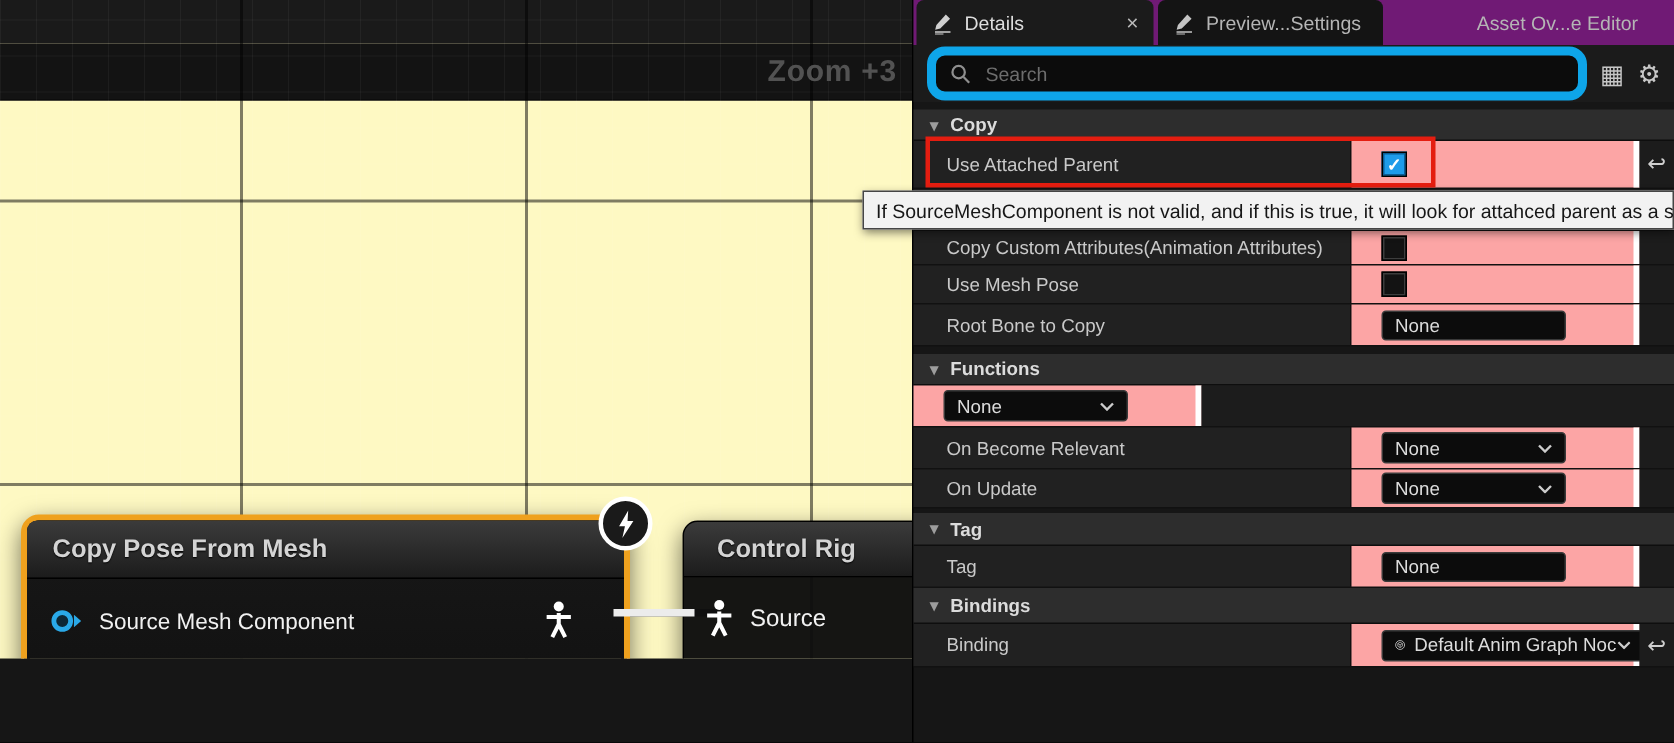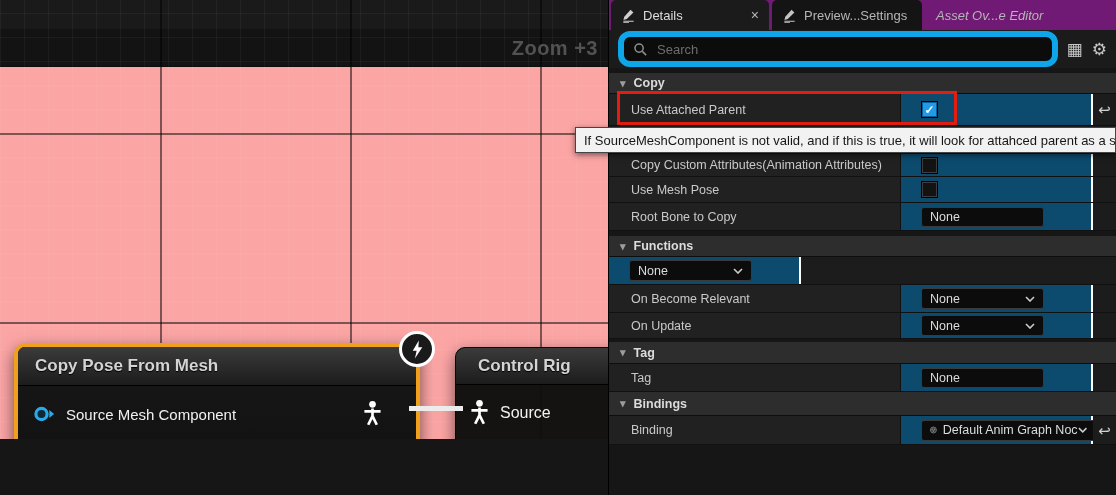--- a/index.html
+++ b/index.html
@@ -1,20 +1,20 @@
 <!DOCTYPE html>
 <html style="--selection_orange: #efa11e; --highlight_red: #e41d10; --checkbox_blue: #1e9be9; --pin_blue: #2aa9e8; --pin_green: #4bbd2d; --wire_white: #ececec;"><head>
 <meta charset="utf-8">
 <style>
   html,body{margin:0;padding:0;background:#000;}
   .screen{position:relative;width:1116px;height:495px;background:#161616;overflow:hidden;
           font-family:"Liberation Sans",sans-serif;-webkit-font-smoothing:antialiased;}
 
   
-  .graph{position:absolute;left:0;top:0;width:608px;height:439px;background:#fca5a5;overflow:hidden;}
+  .graph{position:absolute;left:0;top:0;width:608px;height:439px;background:#fef9c3;overflow:hidden;}
   .band-a{position:absolute;left:0;top:0;width:608px;height:29px;background:#1a1a1a;}
   .band-b{position:absolute;left:0;top:29px;width:608px;height:37px;background:#131313;border-bottom:1px solid #0c0c0c;}
   .grid{position:absolute;inset:0;
     background-image:
       linear-gradient(to right, rgba(0,0,0,0.5) 2px, transparent 2px),
       linear-gradient(to bottom, rgba(0,0,0,0.5) 2px, transparent 2px),
       linear-gradient(to right, rgba(255,255,255,0.045) 1px, transparent 1px),
       linear-gradient(to bottom, rgba(255,255,255,0.045) 1px, transparent 1px);
     background-size:190px 190px,189px 189px,24px 24px,24px 24px;
     background-position:160px 0,0 133px,0 0,0 13px;}
@@ -49,39 +49,39 @@
   .ctrl-label{font-size:16px;color:#f1f1f1;margin-left:9px;}
   .alpha-box{margin-left:6px;border:2px solid #a0a0a0;border-radius:5px;padding:1px 7px;
     font-size:15px;color:#e9e9e9;background:#101010;}
 
   
   .panel{position:absolute;left:608px;top:0;width:508px;height:495px;background:#161616;border-left:1px solid #000;box-sizing:border-box;}
   .tabbar{height:30px;background:#701a75;display:flex;align-items:stretch;padding-left:2px;}
   .tab{display:flex;align-items:center;gap:7px;padding:0 10px;font-size:13px;color:#b5b5b5;box-sizing:border-box;}
   .tab.active{background:#1b1b1b;border-radius:5px 5px 0 0;color:#dddddd;width:158px;margin-right:3px;}
   .tab.preview{width:150px;background:#141414;border-radius:5px 5px 0 0;}
-  .tab.asset{width:176px;justify-content:flex-start;margin-left:4px;font-style:italic;}
+  .tab.asset{width:176px;justify-content:flex-end;margin-left:4px;}
   .tab-close{margin-left:auto;color:#b9b9b9;font-size:14px;line-height:1;}
 
   .searchrow{height:38px;background:#1b1b1b;display:flex;align-items:center;padding:0 9px;gap:9px;}
   .searchbox{flex:1;height:24px;border-radius:12px;background:#0c0c0c;border:6px solid #0ea5e9;
     display:flex;align-items:center;padding:0 9px;gap:7px;}
   .searchbox input{flex:1;background:transparent;border:none;outline:none;color:#cfcfcf;font-size:13px;font-family:"Liberation Sans",sans-serif;}
   .searchbox input::placeholder{color:#6d6d6d;}
   .bar-icon{color:#c7c7c7;font-size:17px;line-height:1;}
 
   .spacer5{height:5px;} .spacer3{height:3px;}
   .cat{background:#2d2d2d;display:flex;align-items:center;gap:8px;padding-left:11px;
     font-size:12.5px;font-weight:bold;color:#dcdcdc;border-bottom:1px solid #0e0e0e;box-sizing:border-box;}
   .cat .tri{color:#9d9d9d;font-size:11px;}
 
   .prow{display:flex;border-bottom:1px solid #111;box-sizing:border-box;}
   .pname{width:292px;display:flex;align-items:center;padding-left:22px;font-size:12.5px;color:#c9c9c9;
     border-right:1px solid #101010;background:#212121;box-sizing:border-box;}
-  .pval{width:192px;display:flex;align-items:center;background:#0c4a6e;border-right:2px solid #ffffff;box-sizing:border-box;}
+  .pval{width:192px;display:flex;align-items:center;background:#fca5a5;border-right:4px solid #ffffff;box-sizing:border-box;}
   .prst{flex:1;display:flex;align-items:center;justify-content:center;background:#1c1c1c;}
   .reset-icon{color:#cfcfcf;font-size:15px;line-height:1;}
   .tooltip-strip{height:27px;background:#1f1f1f;border-bottom:1px solid #111;}
 
   .cb{width:17px;height:17px;margin-left:20px;background:#131313;border:1px solid #000;
     box-shadow:inset 0 0 0 1px #3d3d3d;box-sizing:border-box;}
   .cb.checked{background:var(--checkbox_blue,#1e9be9);box-shadow:inset 0 0 0 1px #0b5e96;
     display:flex;align-items:center;justify-content:center;}
   .cb.checked::after{content:"✓";color:#fff;font-size:12px;font-weight:bold;}
 

